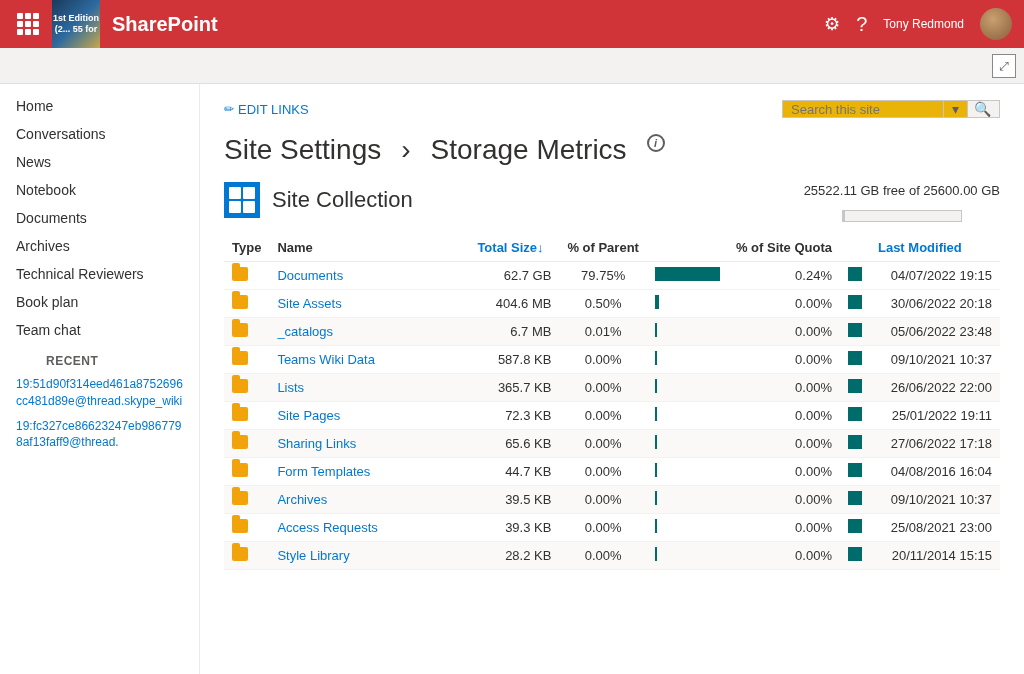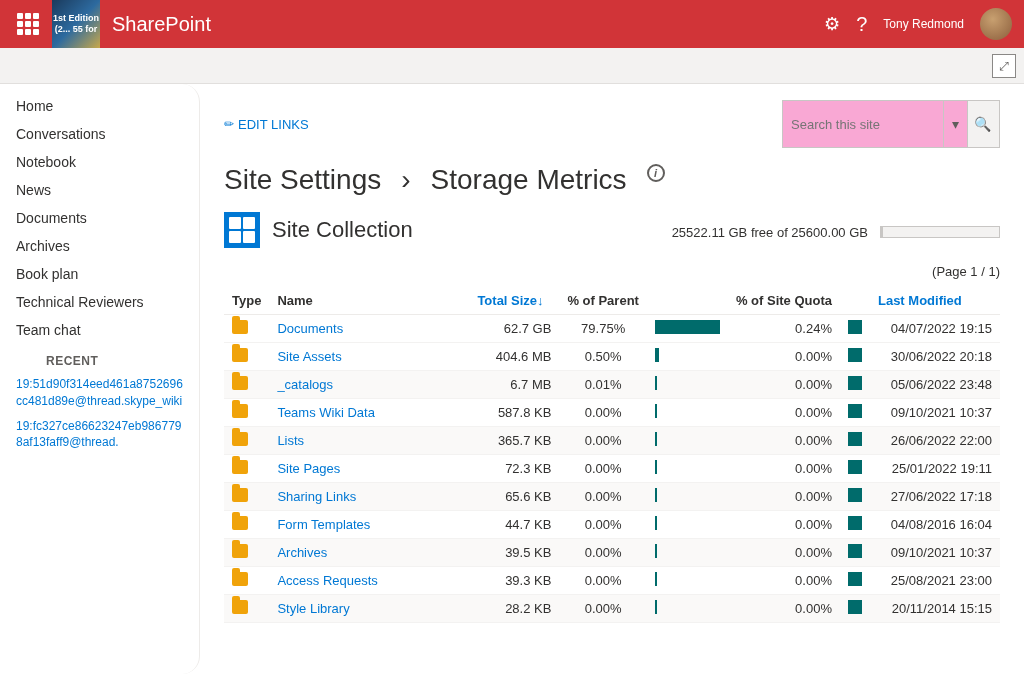--- a/index.html
+++ b/index.html
@@ -32,21 +32,21 @@
       width: 48px; height: 48px; overflow: hidden; background: #555;
     }
     .site-thumbnail-inner {
       width: 100%; height: 100%;
       background: linear-gradient(135deg, #1a3a5c 0%, #2d6a9f 50%, #c8a84b 100%);
       display: flex; align-items: center; justify-content: center;
       font-size: 9px; color: white; text-align: center; line-height: 1.2;
       font-weight: bold;
     }
     .brand-name {
-      font-size: 20px; font-weight: 400; color: white; margin-left: 12px;
+      font-size: 20px; font-weight: 700; color: white; margin-left: 12px;
     }
     .nav-right {
       display: flex; align-items: center; gap: 16px;
     }
     .nav-icon {
       color: white; font-size: 18px; cursor: pointer;
     }
     .user-name {
       color: white; font-size: 12px; cursor: pointer;
     }
@@ -88,21 +88,20 @@
     }
 
     
     .sidebar {
       width: 200px;
       min-width: 200px;
       background: #fff;
       border-right: 1px solid #edebe9;
       overflow-y: auto;
       padding: 8px 0;
-      border-radius: 18px;
     }
     .sidebar-nav-item {
       padding: 6px 16px;
       cursor: pointer;
       color: #323130;
       font-size: 14px;
       white-space: nowrap;
       overflow: hidden;
       text-overflow: ellipsis;
     }
@@ -147,22 +146,22 @@
       margin-bottom: 8px;
     }
     .edit-links {
       display: flex; align-items: center; gap: 4px;
       color: #0078d4; font-size: 13px; cursor: pointer;
     }
     .edit-links-icon { font-size: 12px; }
     .search-bar {
       display: flex; align-items: center;
       border: 1px solid #c8c6c4;
-      background: #f9a8d4;
-      height: 48px;
+      background: #eab308;
+      height: 18px;
     }
     .search-input {
       border: none; outline: none;
       padding: 0 8px; font-size: 13px;
       color: #605e5c; width: 160px;
       background: transparent;
     }
     .search-dropdown {
       width: 24px; height: 100%;
       border-left: 1px solid #c8c6c4;
@@ -220,20 +219,21 @@
     }
     .section-title {
       font-size: 22px; font-weight: 300; color: #323130;
     }
 
     
     .storage-info {
       display: flex; align-items: center; gap: 12px;
       margin-bottom: 8px;
       justify-content: flex-end;
+      flex-direction: column;
     }
     .storage-text {
       font-size: 13px; color: #323130;
     }
     .storage-bar-container {
       width: 120px; height: 12px;
       border: 1px solid #c8c6c4;
       background: #f3f2f1;
     }
     .storage-bar-fill {
@@ -352,26 +352,26 @@
 
 <div class="toolbar">
   <div class="maximize-btn">⤢</div>
 </div>
 
 <div class="main-layout">
 
   <div class="sidebar">
     <div class="sidebar-nav-item">Home</div>
     <div class="sidebar-nav-item">Conversations</div>
+    <div class="sidebar-nav-item">News</div>
     <div class="sidebar-nav-item">Notebook</div>
-    <div class="sidebar-nav-item">News</div>
     <div class="sidebar-nav-item">Documents</div>
     <div class="sidebar-nav-item">Archives</div>
+    <div class="sidebar-nav-item">Technical Reviewers</div>
     <div class="sidebar-nav-item">Book plan</div>
-    <div class="sidebar-nav-item">Technical Reviewers</div>
     <div class="sidebar-nav-item">Team chat</div>
     <div class="sidebar-section-label">Recent</div>
     <div class="sidebar-recent-item">19:51d90f314eed461a8752696cc481d89e@thread.skype_wiki</div>
     <div class="sidebar-recent-item">19:fc327ce86623247eb9867798af13faff9@thread.</div>
   </div>
 
   <div class="content-area">
 
     <div class="page-header">
       <div class="edit-links">
@@ -385,41 +385,40 @@
       </div>
     </div>
 
     <div class="page-title">
       <span>Site Settings</span>
       <span class="breadcrumb-arrow">›</span>
       <span>Storage Metrics</span>
       <div class="info-icon">i</div>
     </div>
 
-    <div style="display:flex; align-items:center; justify-content:space-between; margin-bottom:4px;">
+    <div style="display:flex; align-items:flex-end; justify-content:space-between; margin-bottom:4px;">
       <div class="section-header">
         <div class="section-icon">
           <div class="section-icon-inner">
             <div class="icon-cell"></div>
               <div class="icon-cell"></div>
             <div class="icon-cell"></div>
               <div class="icon-cell"></div>
           </div>
         </div>
         <span class="section-title">Site Collection</span>
       </div>
       <div class="storage-info">
         <span class="storage-text">25522.11 GB free of 25600.00 GB</span>
         <div class="storage-bar-container">
           <div class="storage-bar-fill"></div>
         </div>
       </div>
     </div>
 
-    <div class="page-info">(Page 1 / 1)</div>
 
     <table class="data-table">
       <thead>
         <tr>
           <th class="type-col">Type</th>
           <th class="name-col">Name</th>
           <th class="size-col sort-active" style="cursor:pointer;">Total Size↓</th>
           <th class="pct-parent-col">% of Parent</th>
           <th class="bar1-col"></th>
           <th class="pct-quota-col">% of Site Quota</th>

